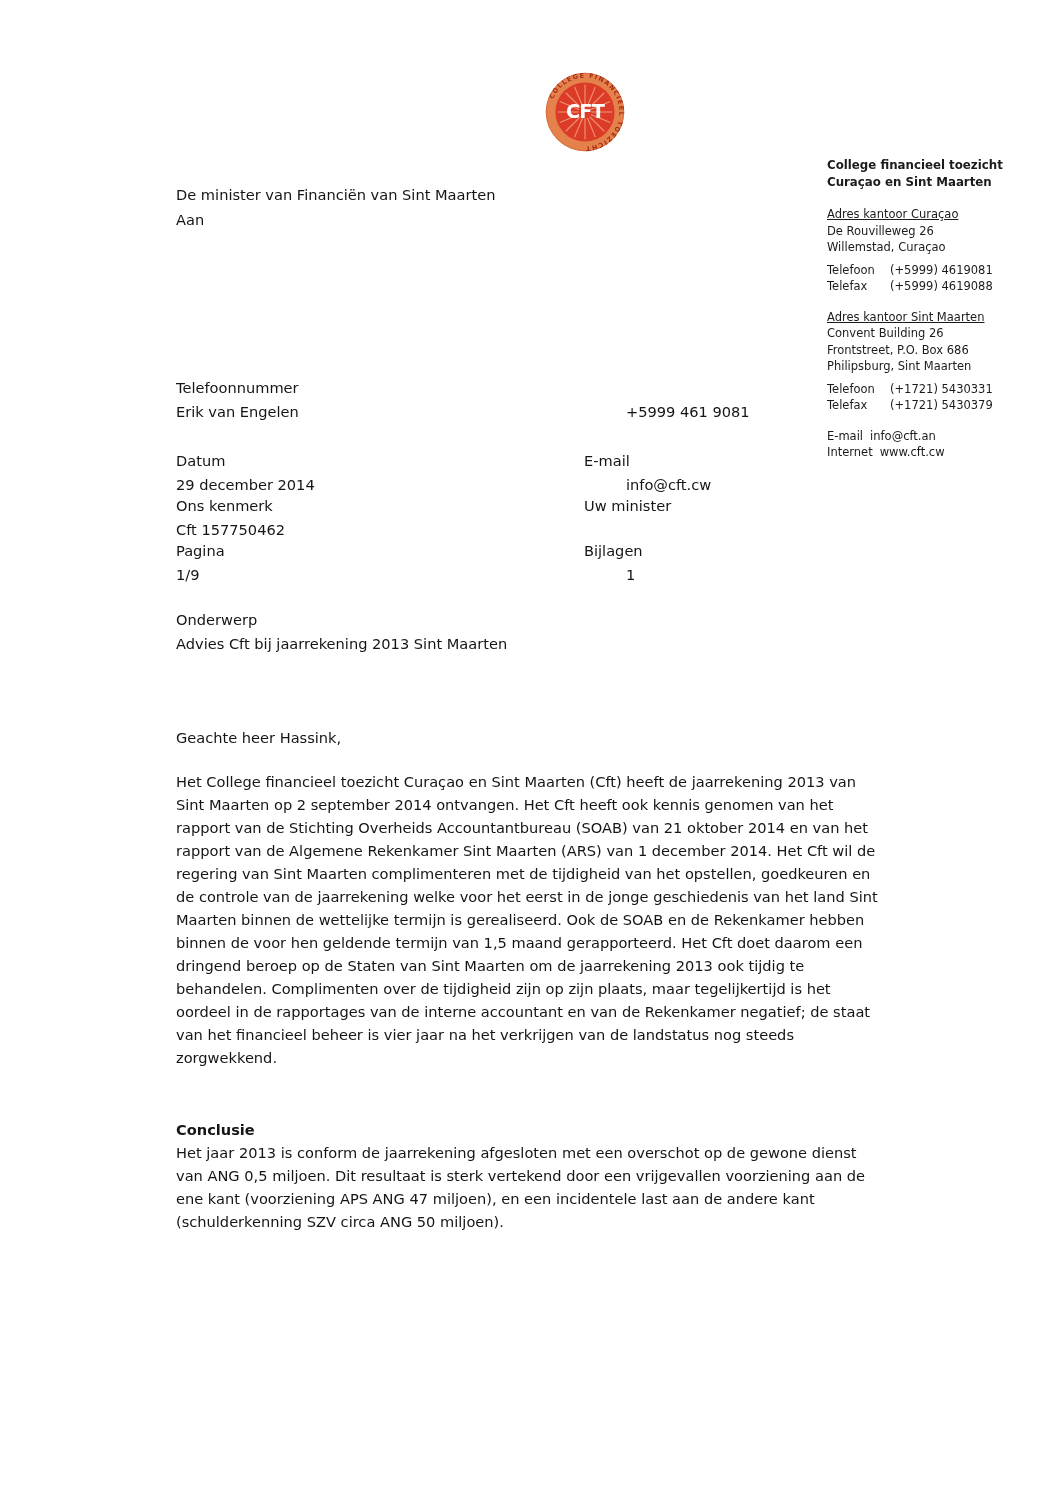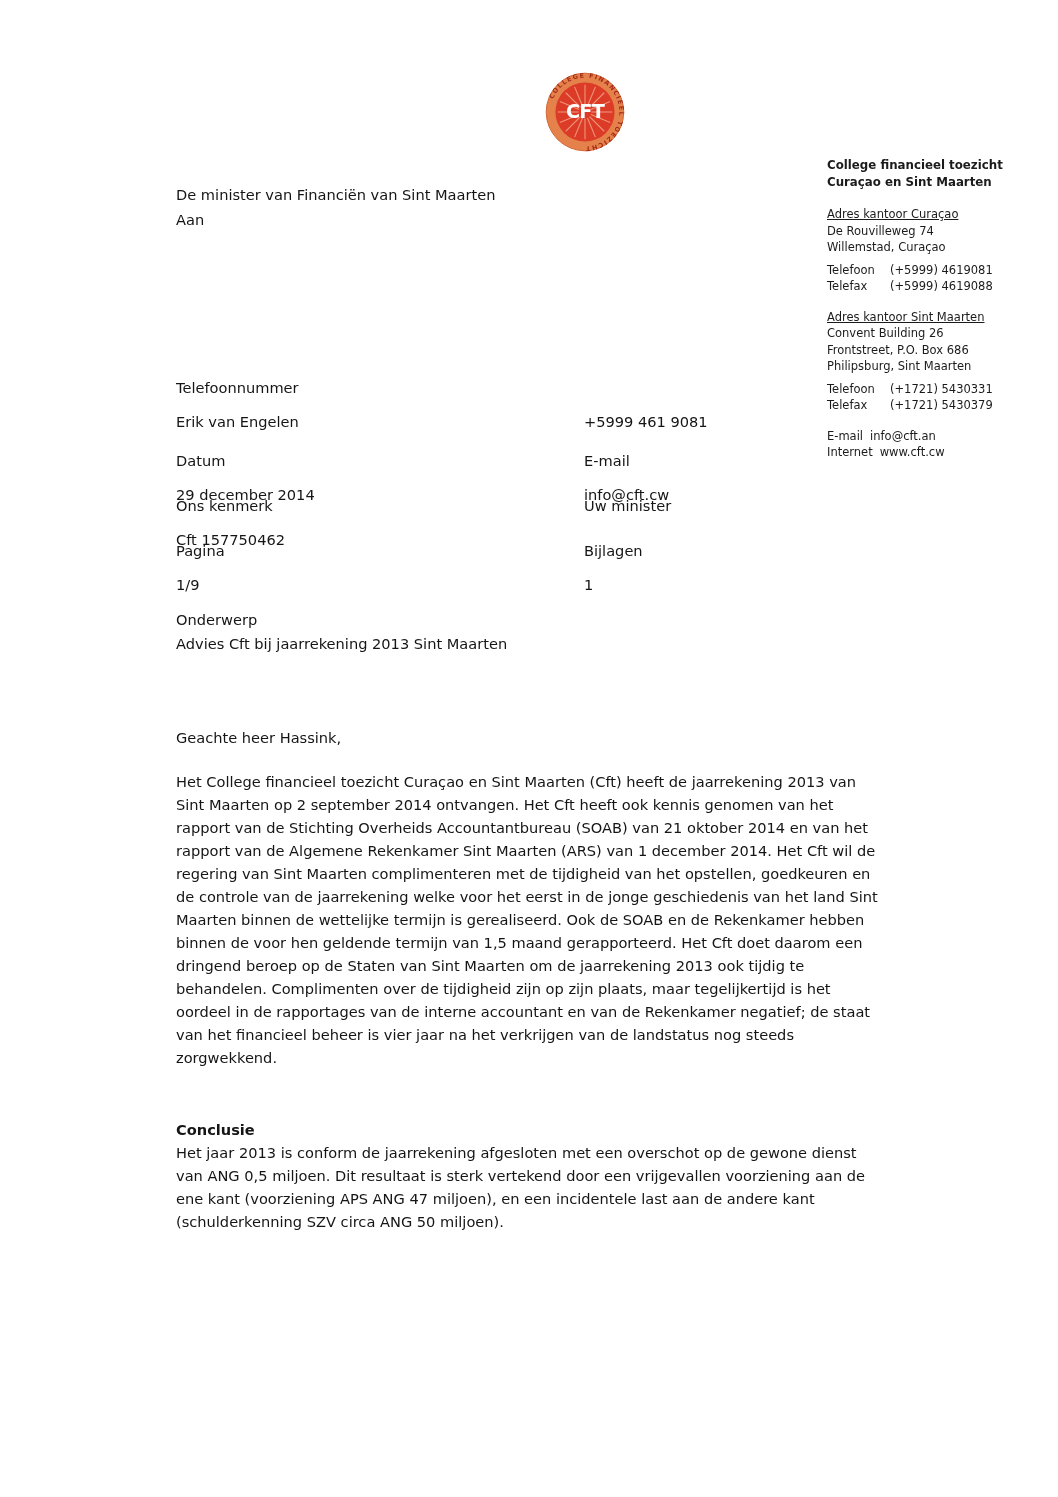--- a/index.html
+++ b/index.html
@@ -32,21 +32,21 @@
   .abs { position:absolute; left:0; }
   .aan-block { top:182px; line-height:25px; }
   .metapair { width:712px; }
   .metapair .row { display:flex; }
   .metapair .col1 { width:408px; flex:0 0 408px; }
   .metapair .col2 { flex:1; }
   .mp1 { top:376px; }
   .mp2 { top:449px; }
   .mp3 { top:494px; }
   .mp4 { top:539px; }
-  .mp .vrow { margin-top:11px; }
+  .mp .vrow { margin-top:1px;gap:42px; }
   .subject-block { top:608px; line-height:24px; }
   .salutation { top:726px; }
   .para1 { top:770px; width:712px; }
   .conclusie-h { top:1118px; font-weight:bold; }
   .para2 { top:1141px; width:712px; }
 </style>
 </head>
 <body>
 
 <div class="page">
@@ -84,21 +84,21 @@
   </div>
 
   <div class="sidebar">
     <div class="org">
       <div>College financieel toezicht</div>
       <div>Curaçao en Sint Maarten</div>
     </div>
 
     <div>
       <div class="office-heading">Adres kantoor Curaçao</div>
-      <div>De Rouvilleweg 74</div>
+      <div>De Rouvilleweg 26</div>
       <div>Willemstad, Curaçao</div>
       <div class="telrows">
         <div class="telrow">
           <span class="tlabel">Telefoon</span>
           <span>(+5999) 4619081</span>
         </div>
         <div class="telrow">
           <span class="tlabel">Telefax</span>
           <span>(+5999) 4619088</span>
         </div>

